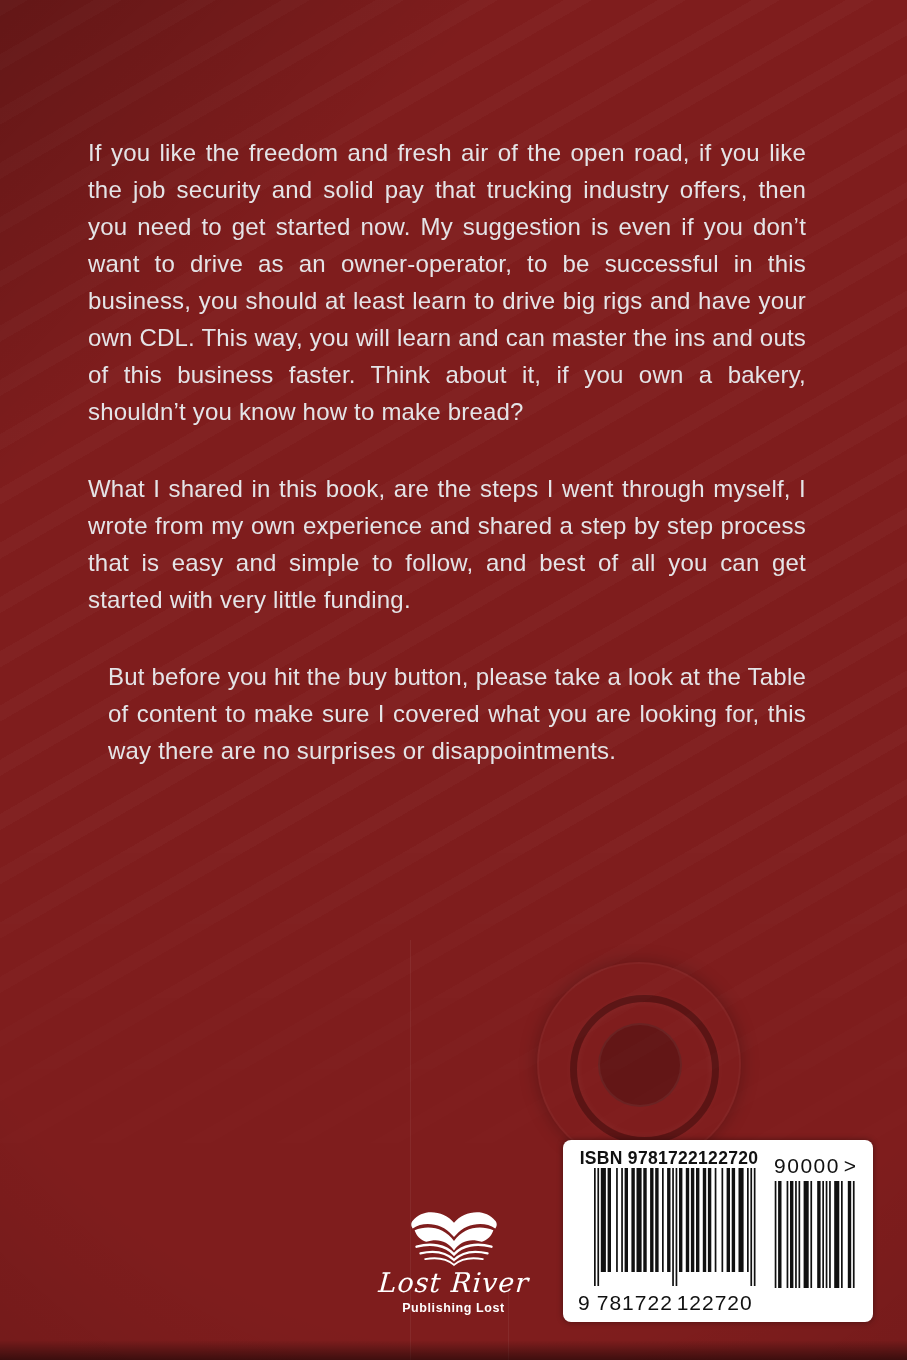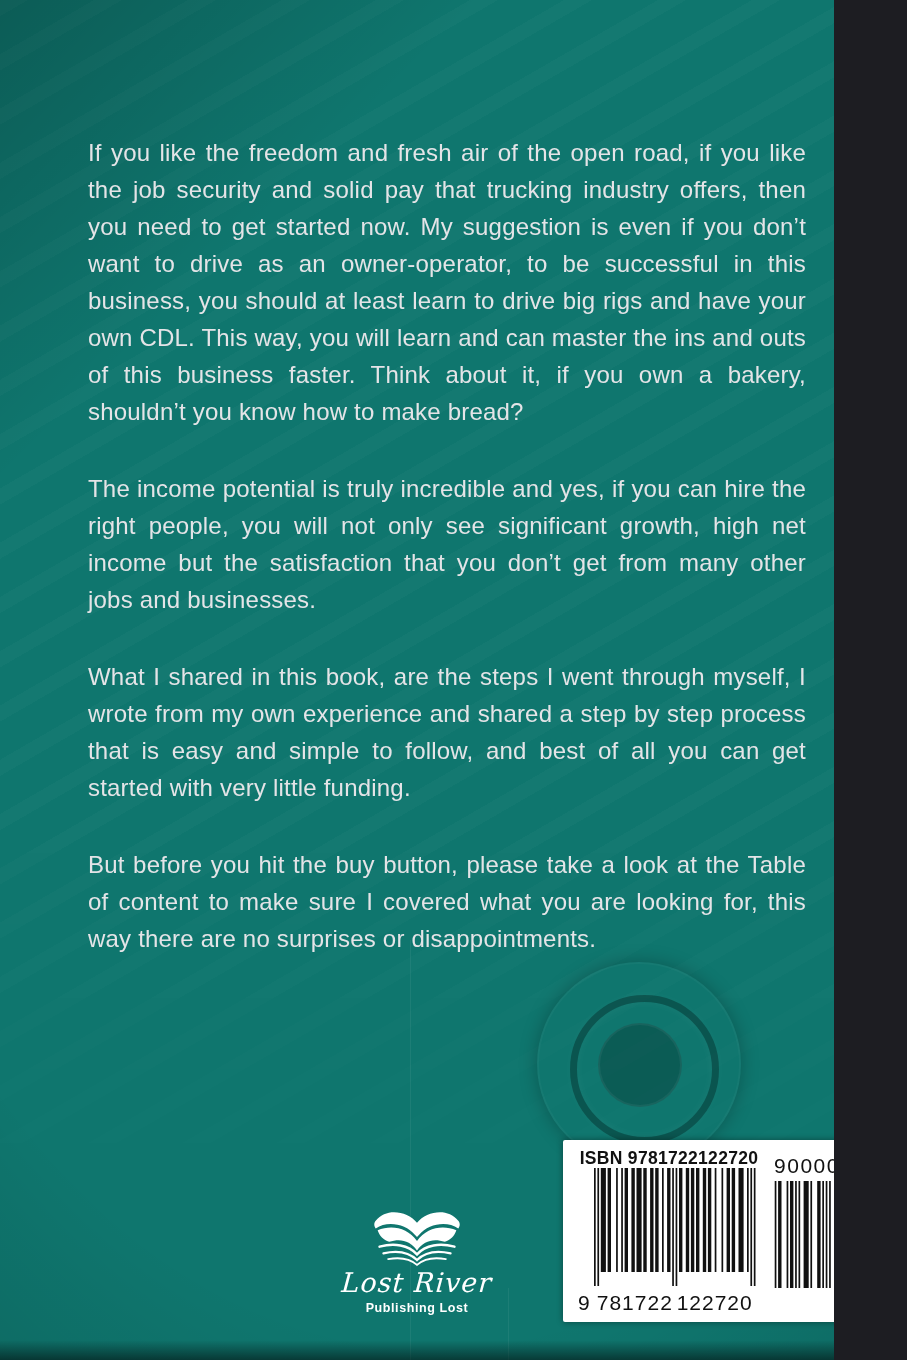--- a/index.html
+++ b/index.html
@@ -4,22 +4,22 @@
 <style>
   html, body { margin: 0; padding: 0; }
   body {
     width: 907px; height: 1360px;
     font-family: "Liberation Sans", "DejaVu Sans", sans-serif;
     background: #1d1d22;
     overflow: hidden;
   }
   .cover {
     position: relative;
-    width: 834px; height: 1360px;
-    background: #0f766e;
+    width: 907px; height: 1360px;
+    background: #7f1d1d;
     overflow: hidden;
   }
   
   .stripes {
     position: absolute; inset: 0;
     background: repeating-linear-gradient(150deg,
       rgba(255,255,255,0.025) 0px, rgba(255,255,255,0.025) 14px,
       rgba(255,255,255,0.0) 14px, rgba(255,255,255,0.0) 47px);
     -webkit-mask-image: linear-gradient(to bottom, #000 60%, transparent 92%);
             mask-image: linear-gradient(to bottom, #000 60%, transparent 92%);
@@ -60,21 +60,21 @@
 
   
   .blurb {
     position: absolute; left: 88px; top: 134px; width: 718px;
     color: #e4e4e7;
     font-size: 24px; line-height: 37px;
     letter-spacing: 0.2px;
     text-align: justify;
   }
   .blurb p { margin: 0 0 40px 0; }
-  .blurb p:last-child { margin-bottom: 0; }
+  .blurb p:last-child { margin-bottom: 0; margin-left: 20px; }
 
   
   .publisher {
     position: absolute; left: 0; right: 0; top: 1208px;
     margin: 0 auto; width: 180px;
     text-align: center; color: #ffffff;
   }
   .publisher svg { display: block; margin: 0 auto; }
   .pub-name {
     font-family: "DejaVu Serif", "Liberation Serif", serif;
@@ -88,21 +88,21 @@
     font-size: 12.5px; font-weight: bold;
     letter-spacing: 0.6px; margin-top: 3px;
     white-space: nowrap;
   }
 
   
   .barcode-box {
     position: absolute; left: 563px; top: 1140px;
     width: 310px; height: 182px;
     background: #ffffff;
-    border-radius: 2px;
+    border-radius: 8px;
     box-sizing: border-box;
     padding: 8px 29px 8px 13px;
     display: flex; gap: 9px; align-items: flex-start;
     box-shadow: 0 0 6px rgba(0,0,0,0.4);
   }
   .bc-label {
     width: 186px; text-align: center;
     font-size: 17.5px; font-weight: 600; color: #111;
     letter-spacing: 0.3px; line-height: 20px;
     white-space: nowrap;
@@ -118,21 +118,20 @@
 
   <div class="ring-halo"></div>
   <div class="ring-outer"></div>
   <div class="ring-inner"></div>
   <div class="scratch s1"></div>
   <div class="scratch s2"></div>
   <div class="scratch s3"></div>
 
   <div class="blurb">
     <p>If you like the freedom and fresh air of the open road, if you like the job security and solid pay that trucking industry offers, then you need to get started now. My suggestion is even if you don’t want to drive as an owner-operator, to be successful in this business, you should at least learn to drive big rigs and have your own CDL. This way, you will learn and can master the ins and outs of this business faster. Think about it, if you own a bakery, shouldn’t you know how to make bread?</p>
-    <p>The income potential is truly incredible and yes, if you can hire the right people, you will not only see significant growth, high net income but the satisfaction that you don’t get from many other jobs and businesses.</p>
     <p>What I shared in this book, are the steps I went through myself, I wrote from my own experience and shared a step by step process that is easy and simple to follow, and best of all you can get started with very little funding.</p>
     <p>But before you hit the buy button, please take a look at the Table of content to make sure I covered what you are looking for, this way there are no surprises or disappointments.</p>
   </div>
 
   <div class="publisher">
     <svg width="96" height="60" viewBox="0 0 100 62" aria-hidden="true">
       <path fill="#ffffff" d="M50 15 C40 3 18 -1 7 13 C5 15 5 19 7 21 C19 13 38 16 48 28 L50 30 L52 28 C62 16 81 13 93 21 C95 19 95 15 93 13 C82 -1 60 3 50 15 Z"></path>
       <path fill="#ffffff" d="M9 23 C23 17 40 20 50 34 C60 20 77 17 91 23 C89 29 85 33 79 35 C67 31 57 34 50 44 C43 34 33 31 21 35 C15 33 11 29 9 23 Z"></path>
       <path fill="none" stroke="#ffffff" stroke-width="2.6" stroke-linecap="round" d="M11 40 C26 36 41 38 50 48 C59 38 74 36 89 40"></path>
       <path fill="none" stroke="#ffffff" stroke-width="2.3" stroke-linecap="round" d="M15 47 C28 44 41 45 50 54 C59 45 72 44 85 47"></path>

